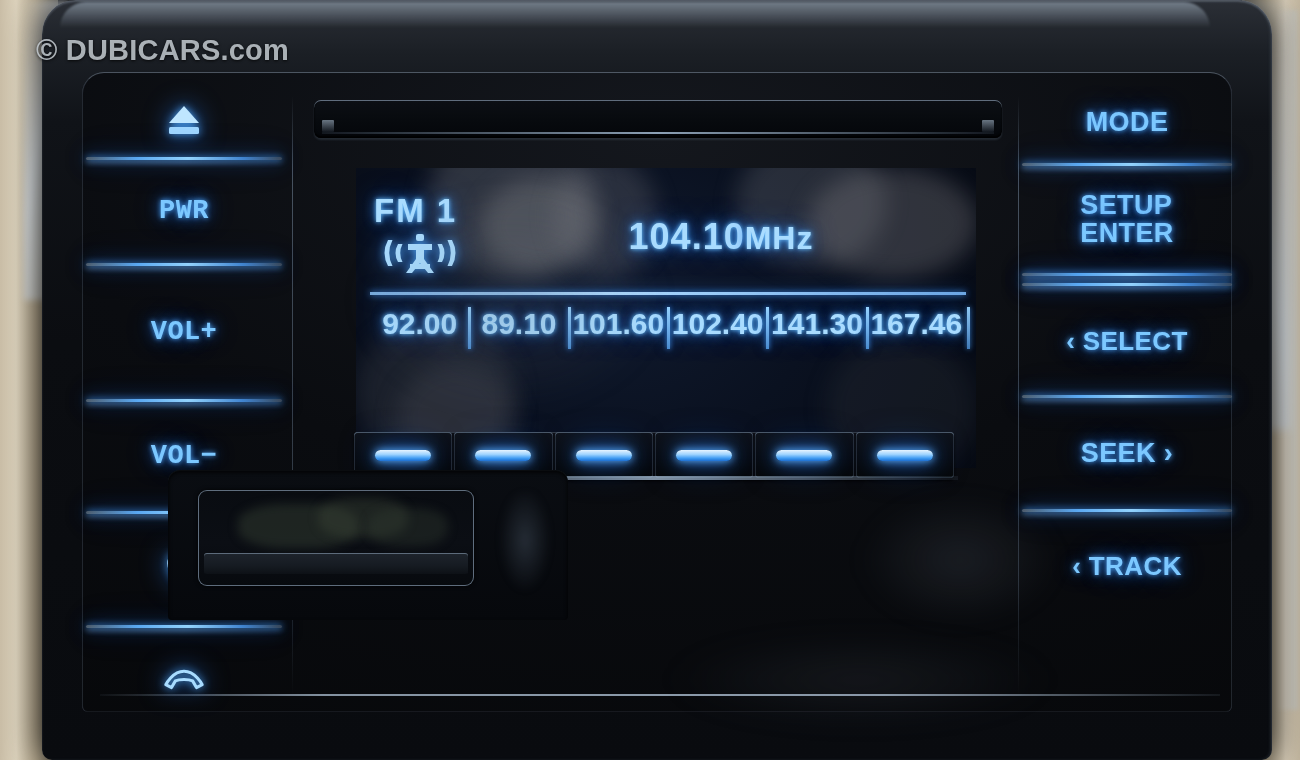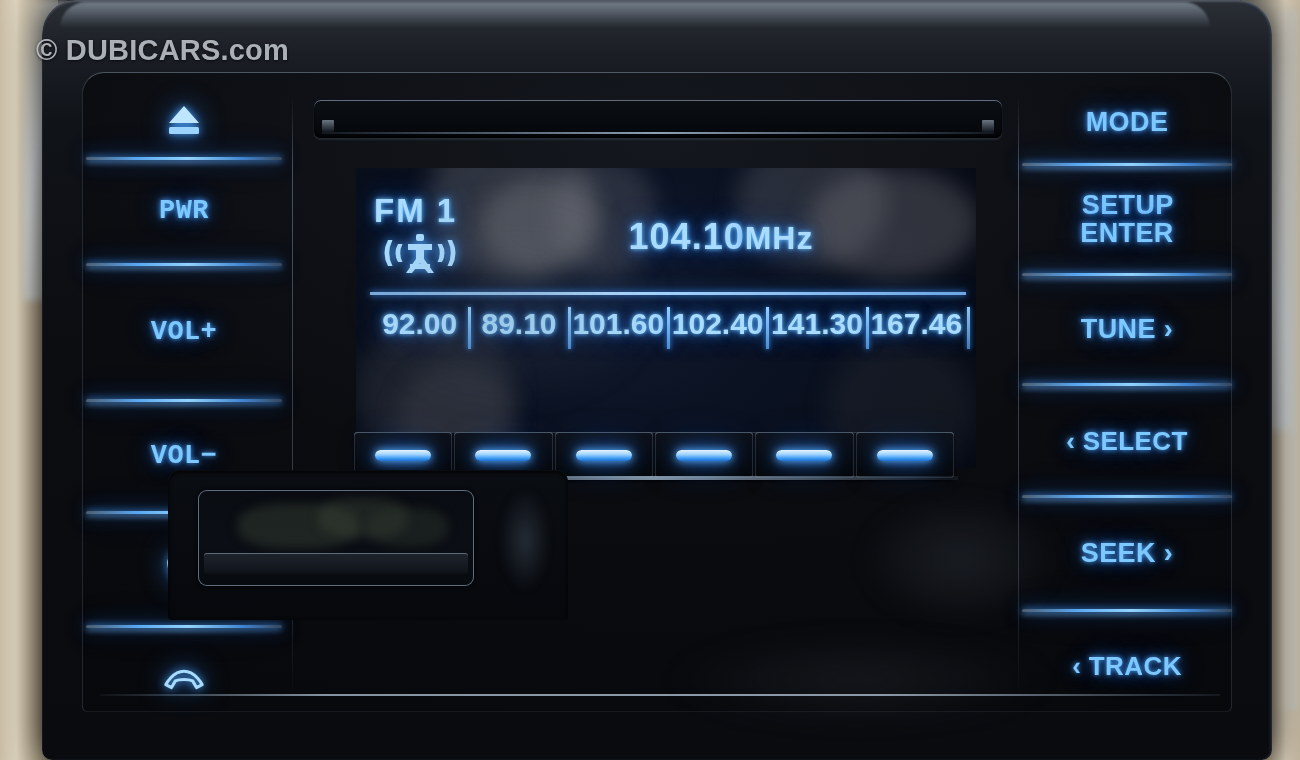--- a/index.html
+++ b/index.html
@@ -58,21 +58,21 @@
 
   
   .col { position:absolute; top:86px; width:196px; height:610px; }
   .col.left  { left:86px;font-family:Liberation Mono, monospace; }
   .col.right { right:68px; width:210px; }
 
   .btn { position:relative; width:100%; display:flex; align-items:center;
          justify-content:center; cursor:pointer; }
   .btn-label { color:#7cc8ff; font-size:27px; font-weight:700; letter-spacing:.4px;
       text-shadow:0 0 5px rgba(80,170,255,.95), 0 0 14px rgba(40,120,235,.75), 0 0 28px rgba(20,90,210,.45);
-      line-height:1.02; text-align:right; white-space:pre-line; }
+      line-height:1.02; text-align:left; white-space:pre-line; }
   .btn-label.small { font-size:26px; }
 
   
   .glowbar { position:relative; width:100%; height:10px; margin:0; }
   .glowbar::before { content:""; position:absolute; left:0; right:0; top:3px; height:3px;
      border-radius:2px;
      background:linear-gradient(90deg,rgba(150,180,210,.45) 0%,rgba(90,175,255,.95) 26%,rgba(150,215,255,1) 52%,rgba(70,150,240,.85) 80%,rgba(120,150,185,.40) 100%);
      box-shadow:0 0 7px rgba(70,160,255,.95), 0 0 18px rgba(35,110,230,.70), 0 0 32px rgba(20,80,200,.40); }
   .glowbar::after { content:""; position:absolute; left:0; right:0; top:6px; height:4px;
      background:linear-gradient(90deg,rgba(160,190,220,.20),rgba(120,175,230,.42),rgba(100,150,200,.12));
@@ -348,23 +348,20 @@
 
     <div class="glowbar"></div>
 
     <div class="btn" style="height:100px;">
       <span class="btn-label">SETUP
 ENTER</span>
     </div>
 
     <div class="glowbar"></div>
 
-    <div class="btn" style="height:100px;">
-      <span class="btn-label">TUNE ›</span>
-    </div>
 
     <div class="glowbar"></div>
 
     <div class="btn" style="height:102px;">
       <span class="btn-label small">‹ SELECT</span>
     </div>
 
     <div class="glowbar"></div>
 
     <div class="btn" style="height:104px;">

